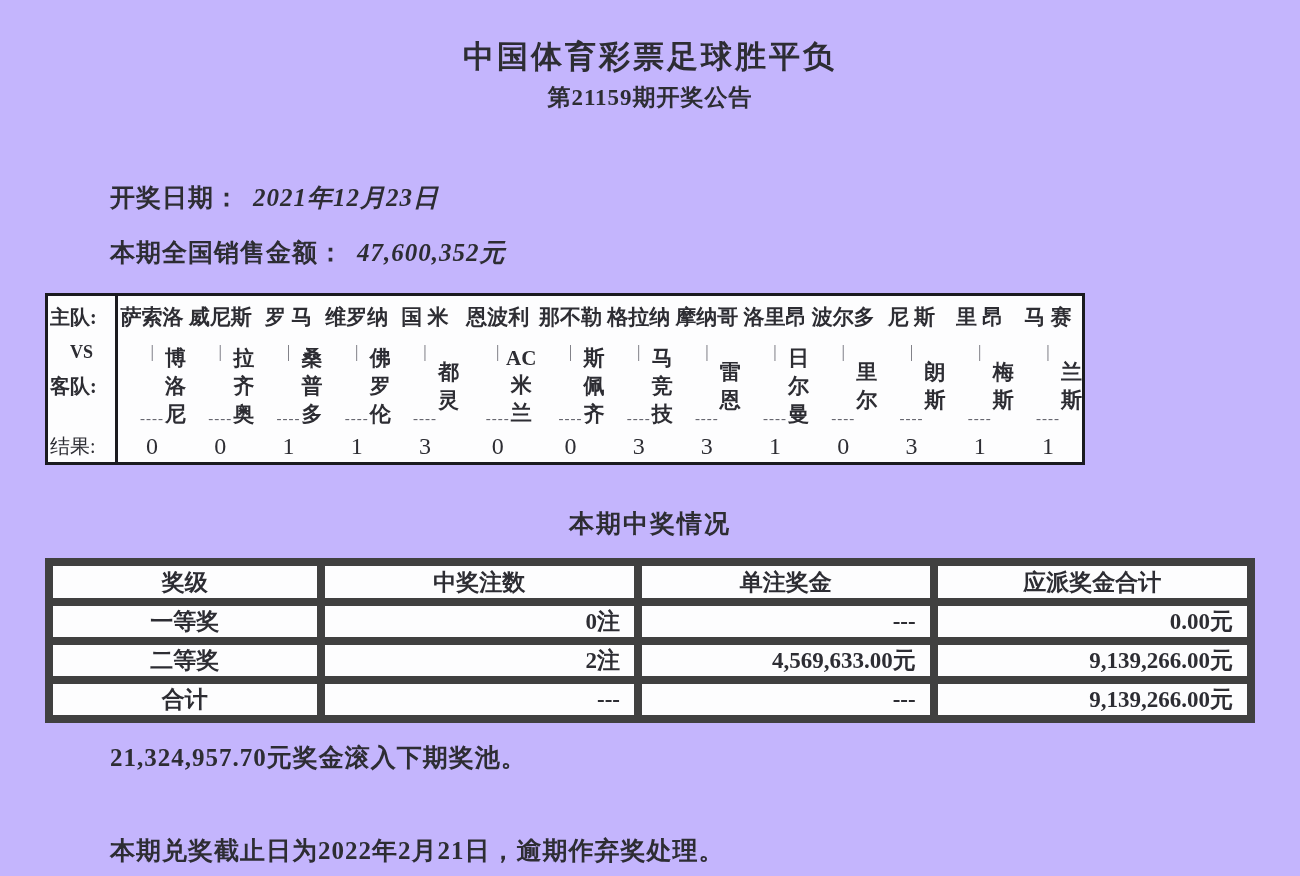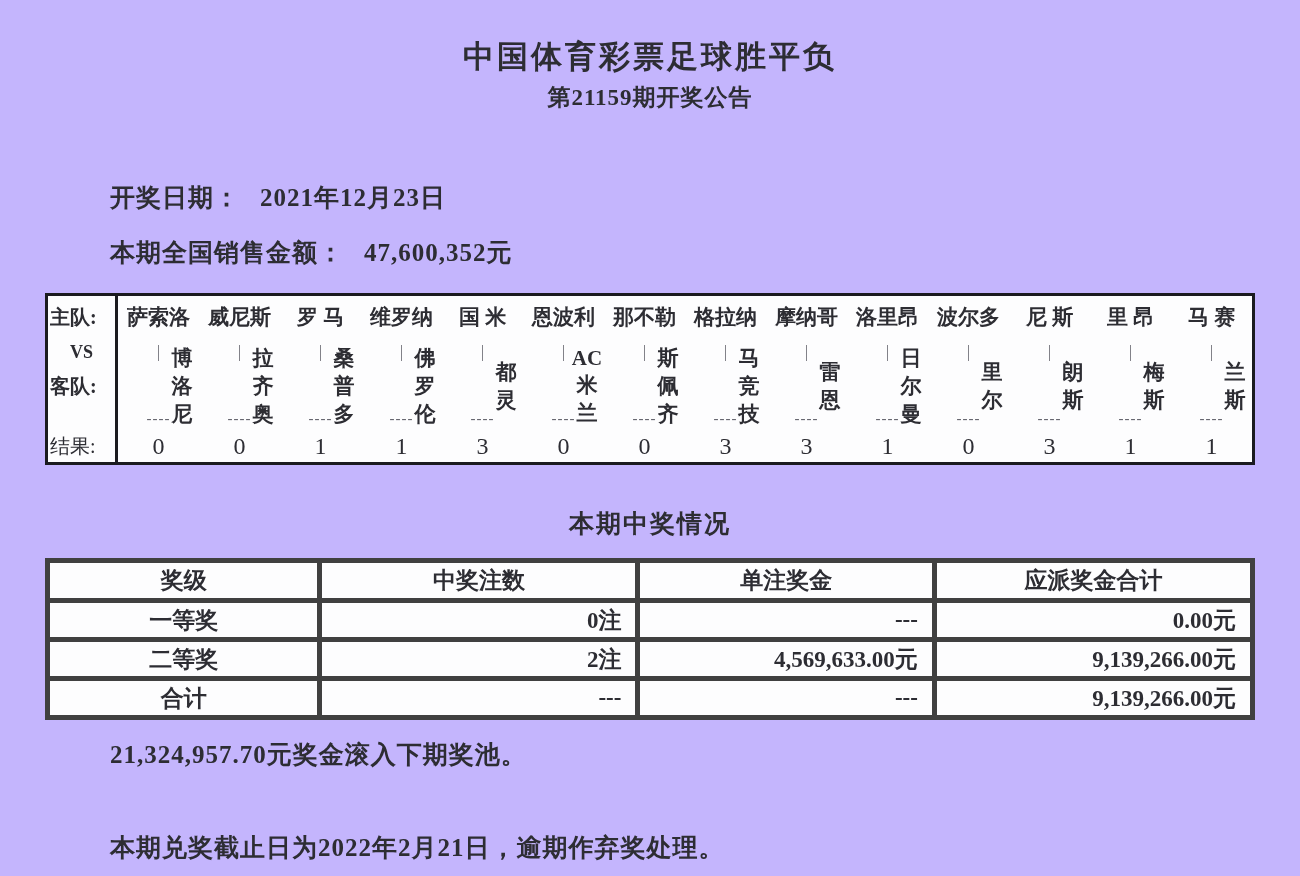--- a/index.html
+++ b/index.html
@@ -35,26 +35,26 @@
   .info-block {
     margin: 72px 0 0 110px;
   }
   .info-line {
     font-size: 25px;
     font-weight: 700;
     letter-spacing: 1px;
     line-height: 1;
   }
   .info-line + .info-line { margin-top: 30px; }
-  .info-line .value { margin-left: 20px; }
+  .info-line .value { margin-left: 13px; font-style: italic; }
   
   .match-table {
     box-sizing: border-box;
     margin: 28px auto 0 45px;
-    width: 1210px;
+    width: 1040px;
     height: 172px;
     border: 3px solid #1b1b1f;
     display: flex;
     background: #fdfdfe;
   }
   .label-col {
     box-sizing: border-box;
     width: 70px;
     flex: 0 0 70px;
     border-right: 3px solid #1b1b1f;
@@ -91,21 +91,21 @@
     box-sizing: border-box;
     margin: 18px auto 0 45px;
     width: 1210px;
     border-collapse: collapse;
     background: #fdfdfe;
     font-size: 23px;
     font-weight: 600;
   }
   .prize-table th, .prize-table td {
     box-sizing: border-box;
-    border: 5px solid #404040;
+    border: 8px solid #404040;
     height: 39px;
     padding: 0 14px;
   }
   .prize-table { border: 3px solid #1b1b1f; }
   .prize-table thead th {
     height: 40px;
     text-align: center;
     font-weight: 700;
     border-bottom: 4px solid #1b1b1f;
   }

